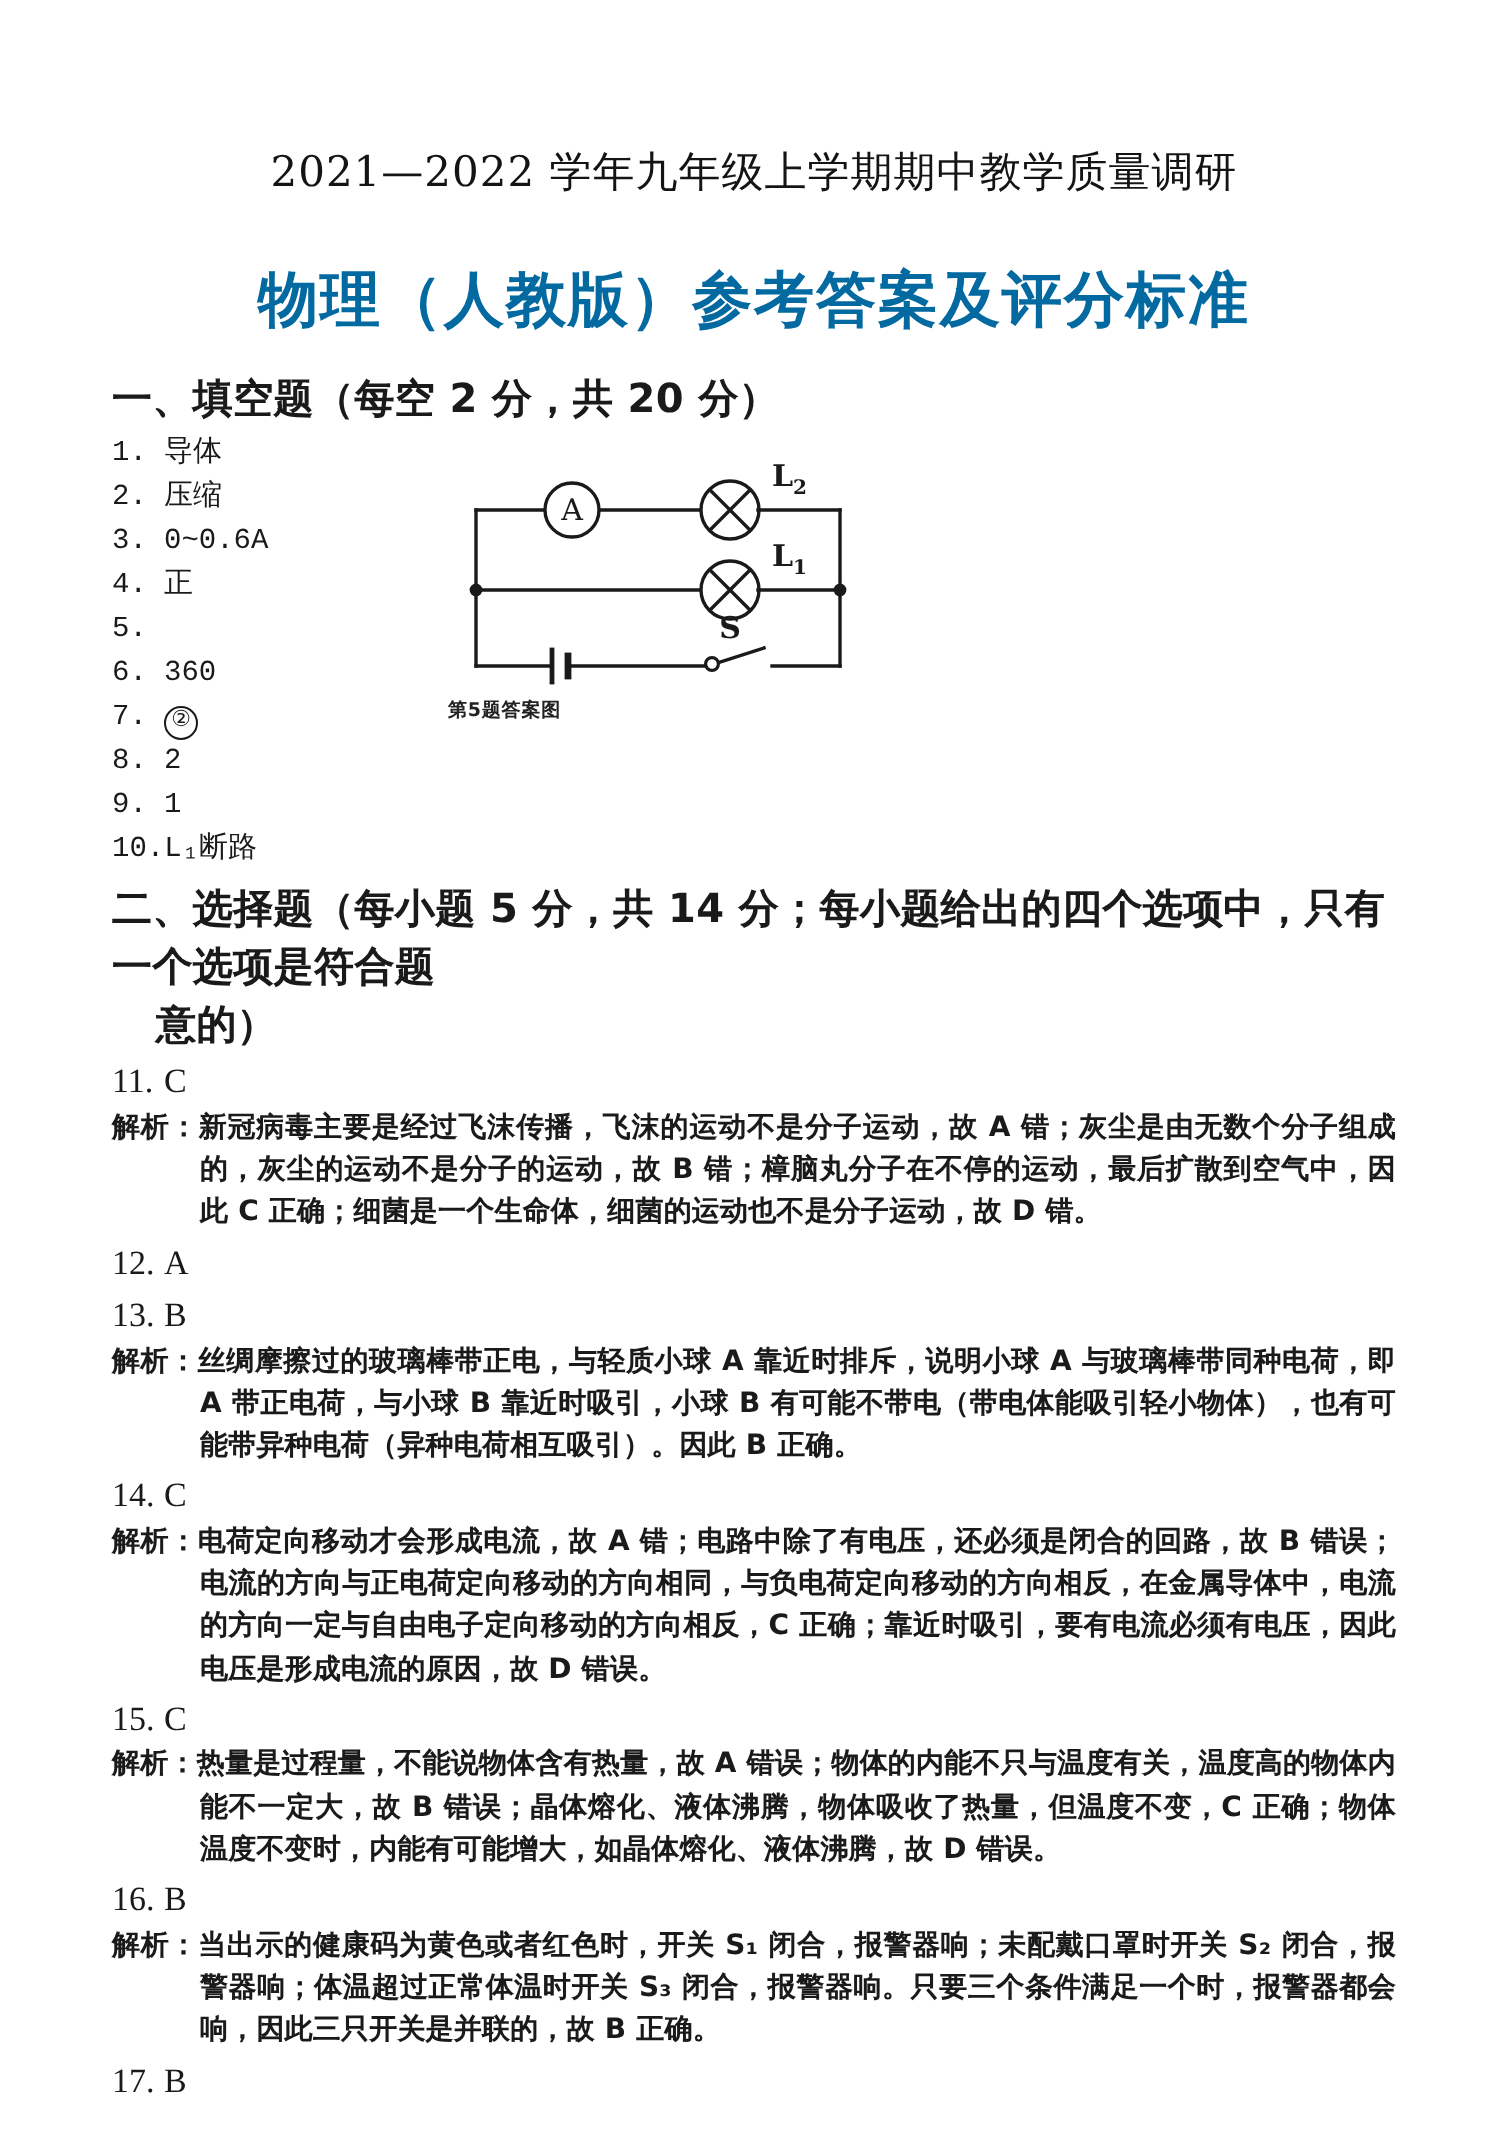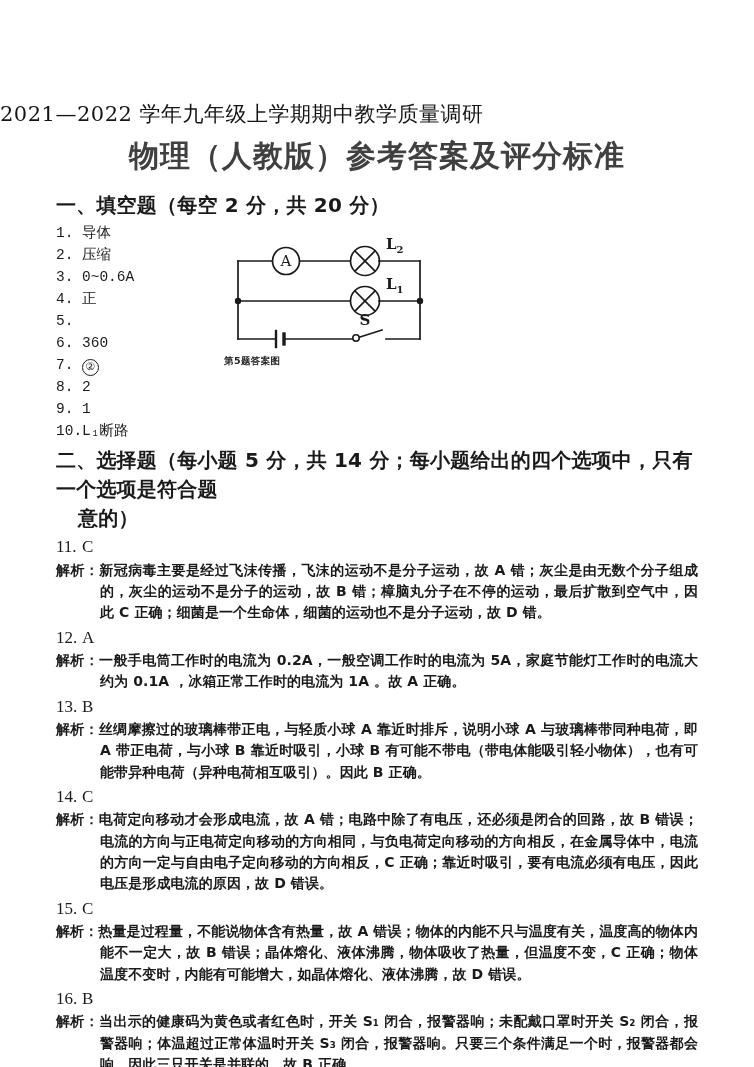--- a/index.html
+++ b/index.html
@@ -18,34 +18,34 @@
   .page {
     width: 754px;
     height: 1067px;
     padding: 0;
     box-sizing: border-box;
     position: relative;
   }
 
   
   .title-line1 {
-    text-align: left;
+    text-align: center;
     font-size: 21px;
     letter-spacing: 0.5px;
-    margin-top: 100px;
+    margin-top: 72px;
     font-family: "DejaVu Serif", "Liberation Serif", serif;
     color: #141414;
   }
   .title-line2 {
     text-align: center;
     font-size: 30px;
     font-weight: bold;
     letter-spacing: 1px;
-    margin-top: 8px;
-    color: #404040;
+    margin-top: 30px;
+    color: #0369a1;
     font-family: "DejaVu Sans", "Liberation Sans", sans-serif;
   }
 
   
   .body-area {
     margin: 14px 56px 0 56px;
     position: relative;
   }
 
   .section-head {
@@ -231,23 +231,20 @@
       </div>
       <div class="explain">
         <span class="tag">解析：</span><span>新冠病毒主要是经过飞沫传播，飞沫的运动不是分子运动，故 A 错；灰尘是由无数个分子组成的，灰尘的运动不是分子的运动，故 B 错；樟脑丸分子在不停的运动，最后扩散到空气中，因此 C 正确；细菌是一个生命体，细菌的运动也不是分子运动，故 D 错。</span>
       </div>
     </div>
 
     <div class="qa">
       <div class="q-label">
         <span class="q-num">12.</span><span>A</span>
       </div>
-      <div class="explain">
-        <span class="tag">解析：</span><span>一般手电筒工作时的电流为 0.2A，一般空调工作时的电流为 5A，家庭节能灯工作时的电流大约为 0.1A ，冰箱正常工作时的电流为 1A 。故 A 正确。</span>
-      </div>
     </div>
 
     <div class="qa">
       <div class="q-label">
         <span class="q-num">13.</span><span>B</span>
       </div>
       <div class="explain">
         <span class="tag">解析：</span><span>丝绸摩擦过的玻璃棒带正电，与轻质小球 A 靠近时排斥，说明小球 A 与玻璃棒带同种电荷，即 A 带正电荷，与小球 B 靠近时吸引，小球 B 有可能不带电（带电体能吸引轻小物体），也有可能带异种电荷（异种电荷相互吸引）。因此 B 正确。</span>
       </div>
     </div>

